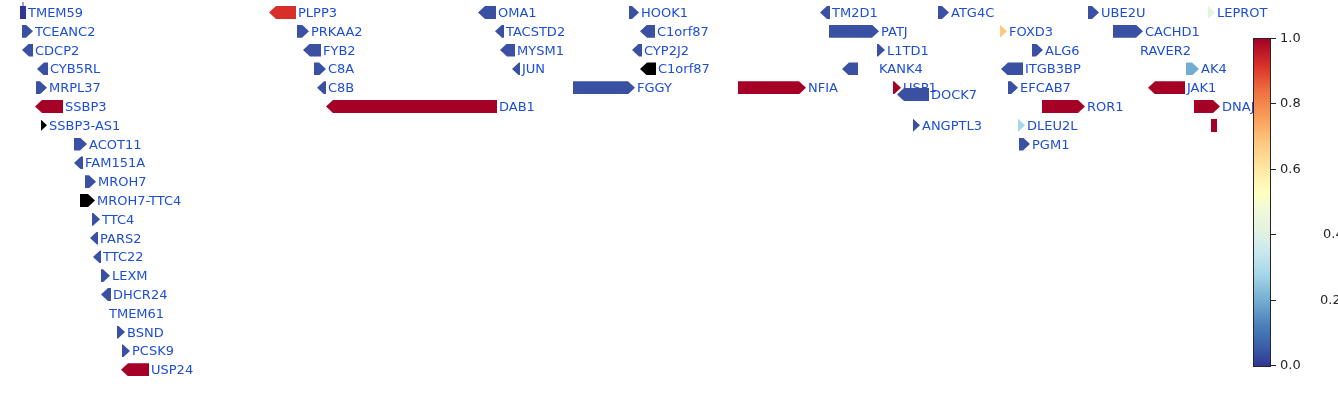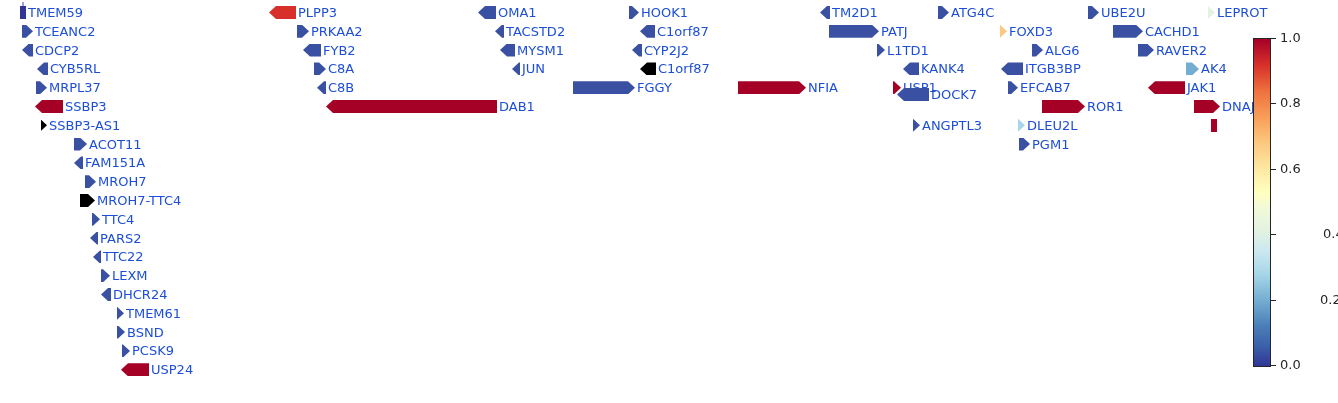--- a/index.html
+++ b/index.html
@@ -92,21 +92,21 @@
         <span class="lbl">TTC22</span>
       </div>
       <div class="gene fwd" style="left: 101px; top: 269.2px;">
         <div class="body arrow-f" style="width: 9px; background: rgb(58, 81, 163);"></div>
         <span class="lbl">LEXM</span>
       </div>
       <div class="gene rev" style="left: 101px; top: 288px;">
         <div class="body arrow-r" style="width: 10px; background: rgb(58, 81, 163);"></div>
         <span class="lbl">DHCR24</span>
       </div>
-      <div class="gene fwd" style="left: 117px; top: 306.8px;">
+      <div class="gene fwd" style="left: 107px; top: 306.8px; flex-direction: column;">
         <div class="body arrow-f" style="width: 7px; background: rgb(58, 81, 163);"></div>
         <span class="lbl">TMEM61</span>
       </div>
       <div class="gene fwd" style="left: 117px; top: 325.6px;">
         <div class="body arrow-f" style="width: 8px; background: rgb(58, 81, 163);"></div>
         <span class="lbl">BSND</span>
       </div>
       <div class="gene fwd" style="left: 122px; top: 344.4px;">
         <div class="body arrow-f" style="width: 8px; background: rgb(58, 81, 163);"></div>
         <span class="lbl">PCSK9</span>
@@ -184,21 +184,21 @@
         <span class="lbl">TM2D1</span>
       </div>
       <div class="gene fwd" style="left: 829px; top: 24.8px;">
         <div class="body arrow-f" style="width: 50px; background: rgb(58, 81, 163);"></div>
         <span class="lbl">PATJ</span>
       </div>
       <div class="gene fwd" style="left: 877px; top: 43.6px;">
         <div class="body arrow-f" style="width: 8px; background: rgb(58, 81, 163);"></div>
         <span class="lbl">L1TD1</span>
       </div>
-      <div class="gene rev" style="left: 903px; top: 62.4px;">
+      <div class="gene rev" style="left: 842px; top: 62.4px; gap: 19px;">
         <div class="body arrow-r" style="width: 16px; background: rgb(58, 81, 163);"></div>
         <span class="lbl">KANK4</span>
       </div>
       <div class="gene fwd" style="left: 893px; top: 81.2px;">
         <div class="body arrow-f" style="width: 8px; background: rgb(165, 0, 38);"></div>
         <span class="lbl">USP1</span>
       </div>
       <div class="gene rev" style="left: 897px; top: 88px;">
         <div class="body arrow-r" style="width: 32px; background: rgb(58, 81, 163);"></div>
         <span class="lbl">DOCK7</span>
@@ -240,21 +240,21 @@
         <span class="lbl">PGM1</span>
       </div>
       <div class="gene fwd" style="left: 1088px; top: 6px;">
         <div class="body arrow-f" style="width: 11px; background: rgb(58, 81, 163);"></div>
         <span class="lbl">UBE2U</span>
       </div>
       <div class="gene fwd" style="left: 1113px; top: 24.8px;">
         <div class="body arrow-f" style="width: 30px; background: rgb(58, 81, 163);"></div>
         <span class="lbl">CACHD1</span>
       </div>
-      <div class="gene fwd" style="left: 1138px; top: 43.6px;">
+      <div class="gene fwd" style="left: 1138px; top: 43.6px; flex-direction: column;">
         <div class="body arrow-f" style="width: 16px; background: rgb(58, 81, 163);"></div>
         <span class="lbl">RAVER2</span>
       </div>
       <div class="gene fwd" style="left: 1186px; top: 62.4px;">
         <div class="body arrow-f" style="width: 13px; background: rgb(116, 173, 209);"></div>
         <span class="lbl">AK4</span>
       </div>
       <div class="gene rev" style="left: 1148px; top: 81.2px;">
         <div class="body arrow-r" style="width: 37px; background: rgb(165, 0, 38);"></div>
         <span class="lbl">JAK1</span>

